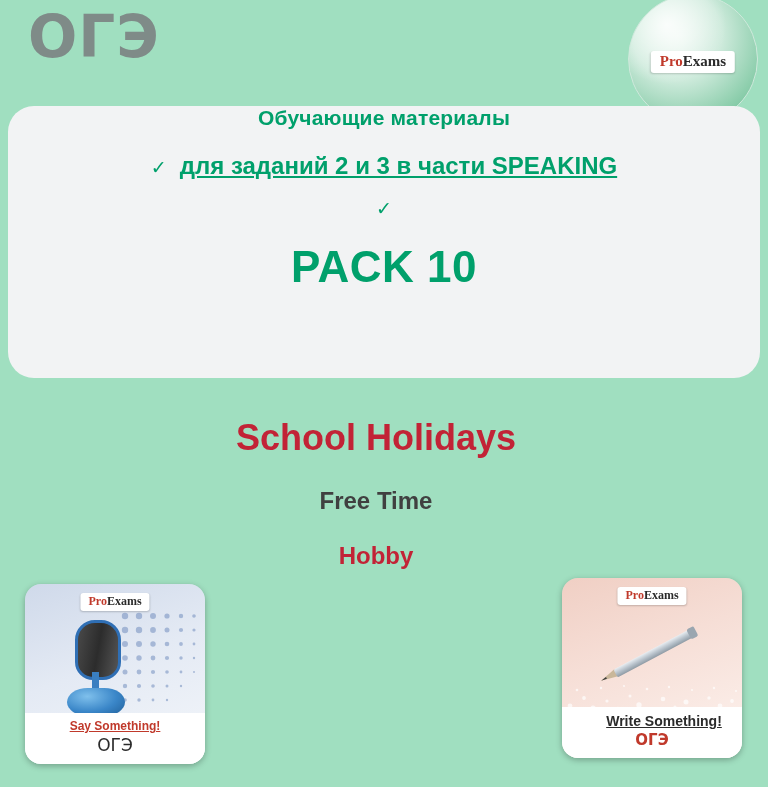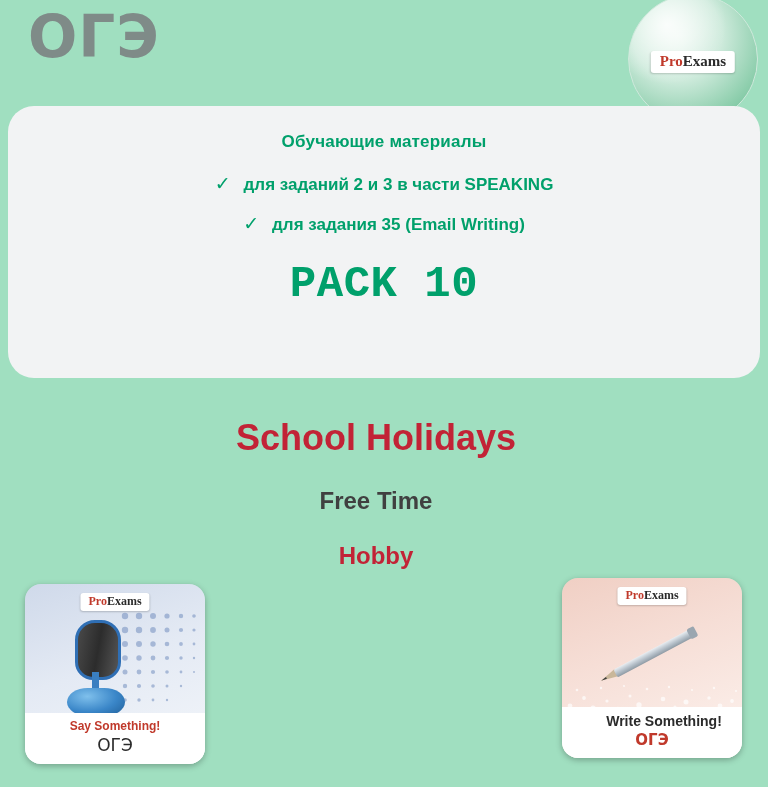--- a/index.html
+++ b/index.html
@@ -71,54 +71,53 @@
     left: 8px;
     top: 106px;
     width: 752px;
     height: 272px;
     background: #f2f3f4;
     border-radius: 26px;
   }
   .card-title {
     text-align: center;
     color: #00a06b;
-    font-size: 17px;
-    font-weight: bold;
-    margin-top: 26px;
+    font-size: 21px;
+    font-weight: bold;
     letter-spacing: 0.2px;
   }
   .bullets {
     margin-top: 22px;
   }
   .bullet-row {
     display: flex;
     align-items: baseline;
     justify-content: center;
     gap: 13px;
     margin-bottom: 19px;
   }
   .check {
     color: #00a06b;
     font-size: 19px;
     line-height: 1;
     font-family: "DejaVu Sans", sans-serif;
   }
   .bullet-text {
     color: #00a06b;
-    font-size: 17px;
-    font-weight: bold;
+    font-size: 24px;
+    font-weight: bold;
+    text-decoration: underline;
   }
   .pack {
     text-align: center;
     color: #00a06b;
     font-size: 44px;
     font-weight: bold;
     margin-top: 24px;
     letter-spacing: 0.5px;
-    font-family: Liberation Mono, monospace;
   }
 
   
   .topics {
     position: absolute;
     left: 0;
     top: 418px;
     width: 752px;
     text-align: center;
   }
@@ -190,20 +189,21 @@
     width: 100%;
     background: #ffffff;
     text-align: center;
     padding: 6px 0 9px 0;
   }
   .thumb-left .footer { background: #ffffff; }
   .thumb .footer .line1 {
     color: #c0392b;
     font-size: 12px;
     font-weight: bold;
+    text-decoration: underline;
   }
   .thumb-right .footer .line1 {
     color: #2b2b2b;
     font-size: 14px;
     font-weight: bold;
     margin-left: 24px;
   }
   .thumb .footer .line2 {
     color: #2b2b2b;
     font-size: 17px;
@@ -333,21 +333,20 @@
 <div class="card">
   <div class="card-title">Обучающие материалы</div>
 
   <div class="bullets">
     <div class="bullet-row">
       <span class="check">✓</span>
       <span class="bullet-text">для заданий 2 и 3 в части SPEAKING</span>
     </div>
     <div class="bullet-row">
       <span class="check">✓</span>
-      <span class="bullet-text">для задания 35 (Email Writing)</span>
     </div>
   </div>
 
   <div class="pack">PACK 10</div>
 </div>
 
 <div class="topics">
   <div class="topic-1">School Holidays</div>
   <div class="topic-3">Free Time</div>
   <div class="topic-4">Hobby</div>

